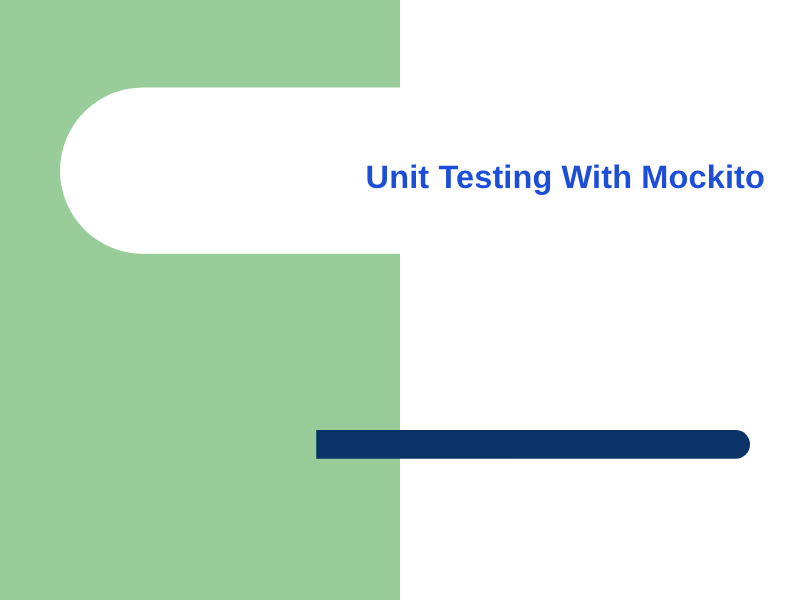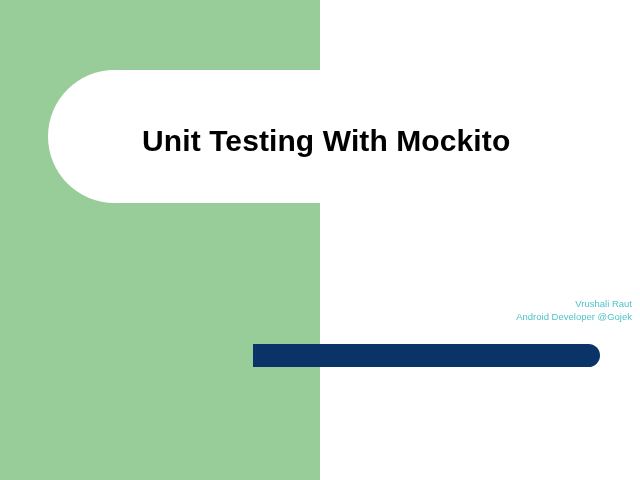--- a/index.html
+++ b/index.html
@@ -44,26 +44,27 @@
     border-top-right-radius: 0;
     border-bottom-right-radius: 0;
   }
 
   
   #title-text {
     position: absolute;
     left: 142px;
     top: 119px;
     width: 470px;
-    font-size: 30px;
+    font-size: 26px;
     font-weight: bold;
-    color: #000000;
+    color: #1d4ed8;
     letter-spacing: 0.1px;
     line-height: 44px;
     white-space: nowrap;
+    text-align: right;
   }
 
   
   #subtitle-block {
     position: absolute;
     right: 8px;
     top: 297px;
     width: 420px;
     text-align: right;
     color: #4fc3c7;
@@ -94,20 +95,16 @@
 <body>
 
 <div id="slide">
 
   <div id="green-panel"></div>
 
   <div id="title-plate"></div>
 
   <div id="title-text">Unit Testing With Mockito</div>
 
-  <div id="subtitle-block">
-    <span class="sub-line">Vrushali Raut</span>
-    <span class="sub-line">Android Developer @Gojek</span>
-  </div>
 
   <div id="accent-bar"></div>
 
 </div>
 
 </body></html>

